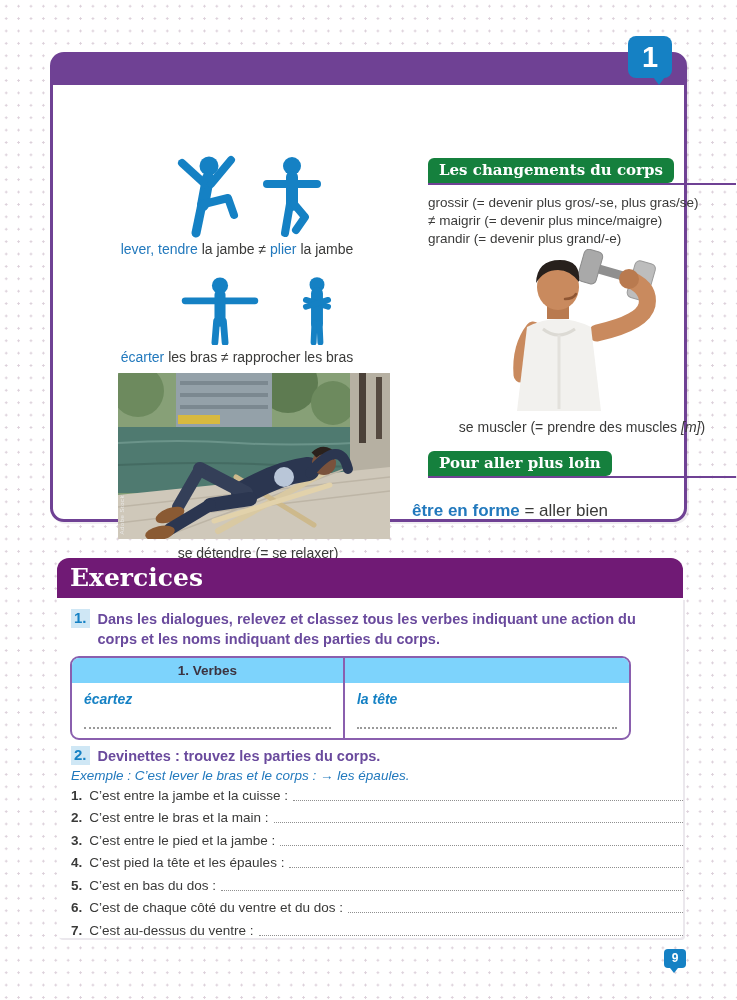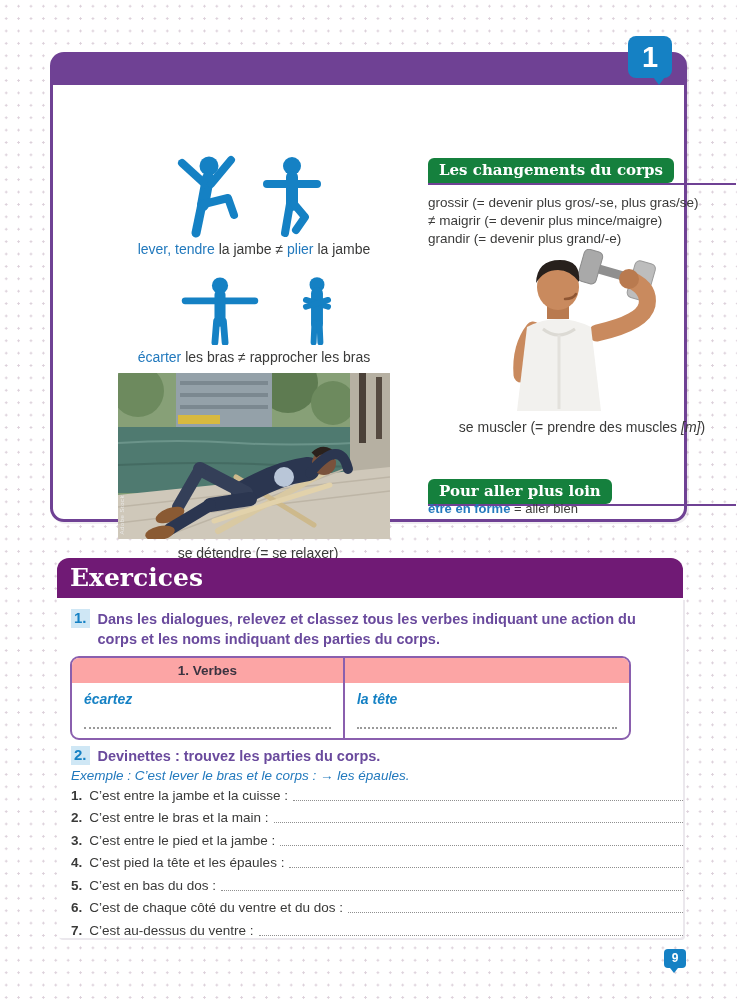--- a/index.html
+++ b/index.html
@@ -34,21 +34,21 @@
   .unit-badge::after{
     content:""; position:absolute; bottom:-7px; left:25px;
     border-left:6px solid transparent; border-right:6px solid transparent;
     border-top:8px solid #1581c4;
   }
 
   
   .fig-row{ position:absolute; display:flex; align-items:flex-end; }
   .fig-row1{ left:112px; top:100px; gap:20px; }
   .fig-row2{ left:120px; top:222px; gap:26px; }
-  .cap{ position:absolute; left:53px; width:296px; text-align:center; font-size:14px; color:#3a3a39; }
+  .cap{ position:absolute; left:36px; width:296px; text-align:center; font-size:14px; color:#3a3a39; }
   .cap1{ top:186px; }
   .cap2{ top:294px; }
   .cap3{ top:490px; left:57px; }
   .blu{ color:#2279bd; }
   .photo2{
     position:absolute; left:65px; top:318px; width:272px; height:166px;
     overflow:hidden; background:#7e9b74;
   }
   .credit{
     position:absolute; left:1px; bottom:4px; writing-mode:vertical-rl;
@@ -57,25 +57,25 @@
   }
 
   
   .sec-head{ position:absolute; left:375px; width:308px; border-bottom:2px solid #6f4194; }
   .sec-head .pill{
     display:inline-block; background:#15803d; color:#fff;
     font-family:"DejaVu Serif", serif; font-weight:bold; font-size:15px;
     padding:3px 11px 4px; border-radius:6px 6px 6px 0;
   }
   .sec1{ top:103px; }
-  .sec2{ top:424px; }
+  .sec2{ top:396px; }
   .vocab{ position:absolute; left:375px; top:139px; width:312px; font-size:13.5px; line-height:1.35; }
   .photo1{ position:absolute; left:428px; top:194px; width:212px; height:162px; }
   .cap-muscler{ position:absolute; left:375px; top:364px; width:308px; text-align:center; font-size:14px; }
-  .forme{ position:absolute; left:375px; top:446px; font-size:13px; }
+  .forme{ position:absolute; left:359px; top:446px; font-size:17px; }
   .forme .term{ color:#2279bd; font-weight:bold; }
 
   
   .ex-banner{
     position:absolute; left:57px; top:558px; width:626px; height:40px;
     background:#701a75; border-radius:12px 12px 0 0;
     color:#fff; font-family:"DejaVu Serif", serif; font-weight:bold;
     font-size:25px; line-height:40px; padding-left:13px;
   }
   .ex-body{
@@ -90,21 +90,21 @@
     color:#1581c4; font-weight:bold; font-size:15px; background:#cfe7f5;
     padding:0 3px 1px; margin-right:8px; line-height:18px;
   }
   .ex-instr{ color:#6a4a9d; font-weight:bold; font-size:14.5px; line-height:1.38; width:566px; }
   .ex-example{ position:absolute; left:71px; top:768px; color:#2279bd; font-style:italic; font-size:13.5px; }
 
   .ex-table{
     position:absolute; left:70px; top:656px; width:561px;
     border:2px solid #8a5fae; border-radius:9px; overflow:hidden; background:#fff;
   }
-  .t-head{ display:flex; background:#fca5a5; }
+  .t-head{ display:flex; background:#7dd3fc; }
   .t-h{ height:25px; line-height:25px; text-align:center; font-weight:bold; font-size:13.5px; color:#3b3340; }
   .t-c{ height:55px; padding:7px 12px 0; position:relative; }
   .col1{ width:49%; border-right:2px solid #8a5fae; }
   .col2{ width:51%; }
   .t-body{ display:flex; }
   .answer{ color:#1581c4; font-weight:bold; font-style:italic; font-size:14px; }
   .dotline{ position:absolute; left:12px; right:12px; bottom:9px; border-bottom:2px dotted #9a9a9a; }
 
   .quiz{ position:absolute; left:71px; top:787px; width:612px; display:flex; flex-direction:column; gap:7px; }
   .q-row{ display:flex; align-items:flex-end; height:15.5px; font-size:13.5px; }

